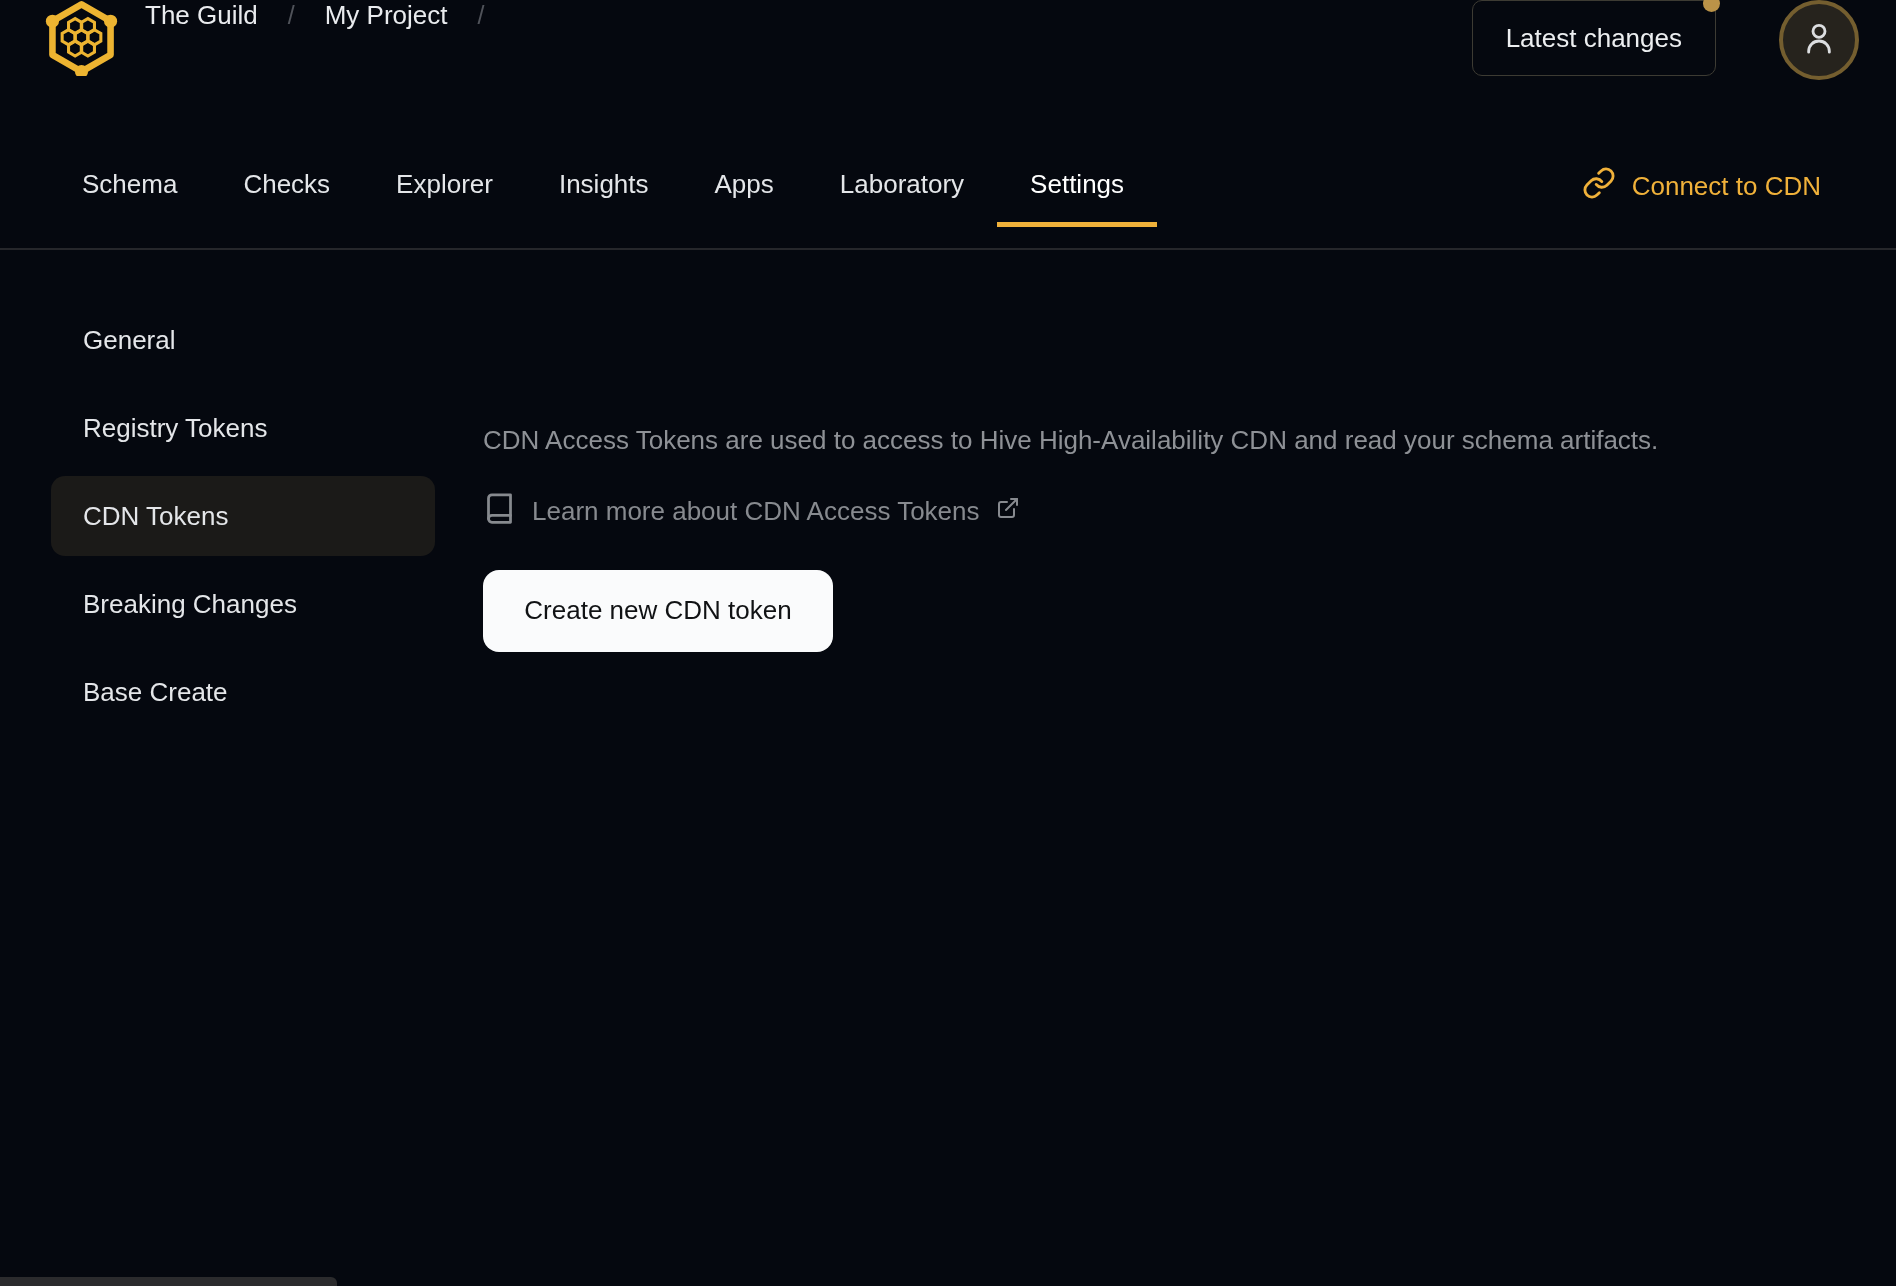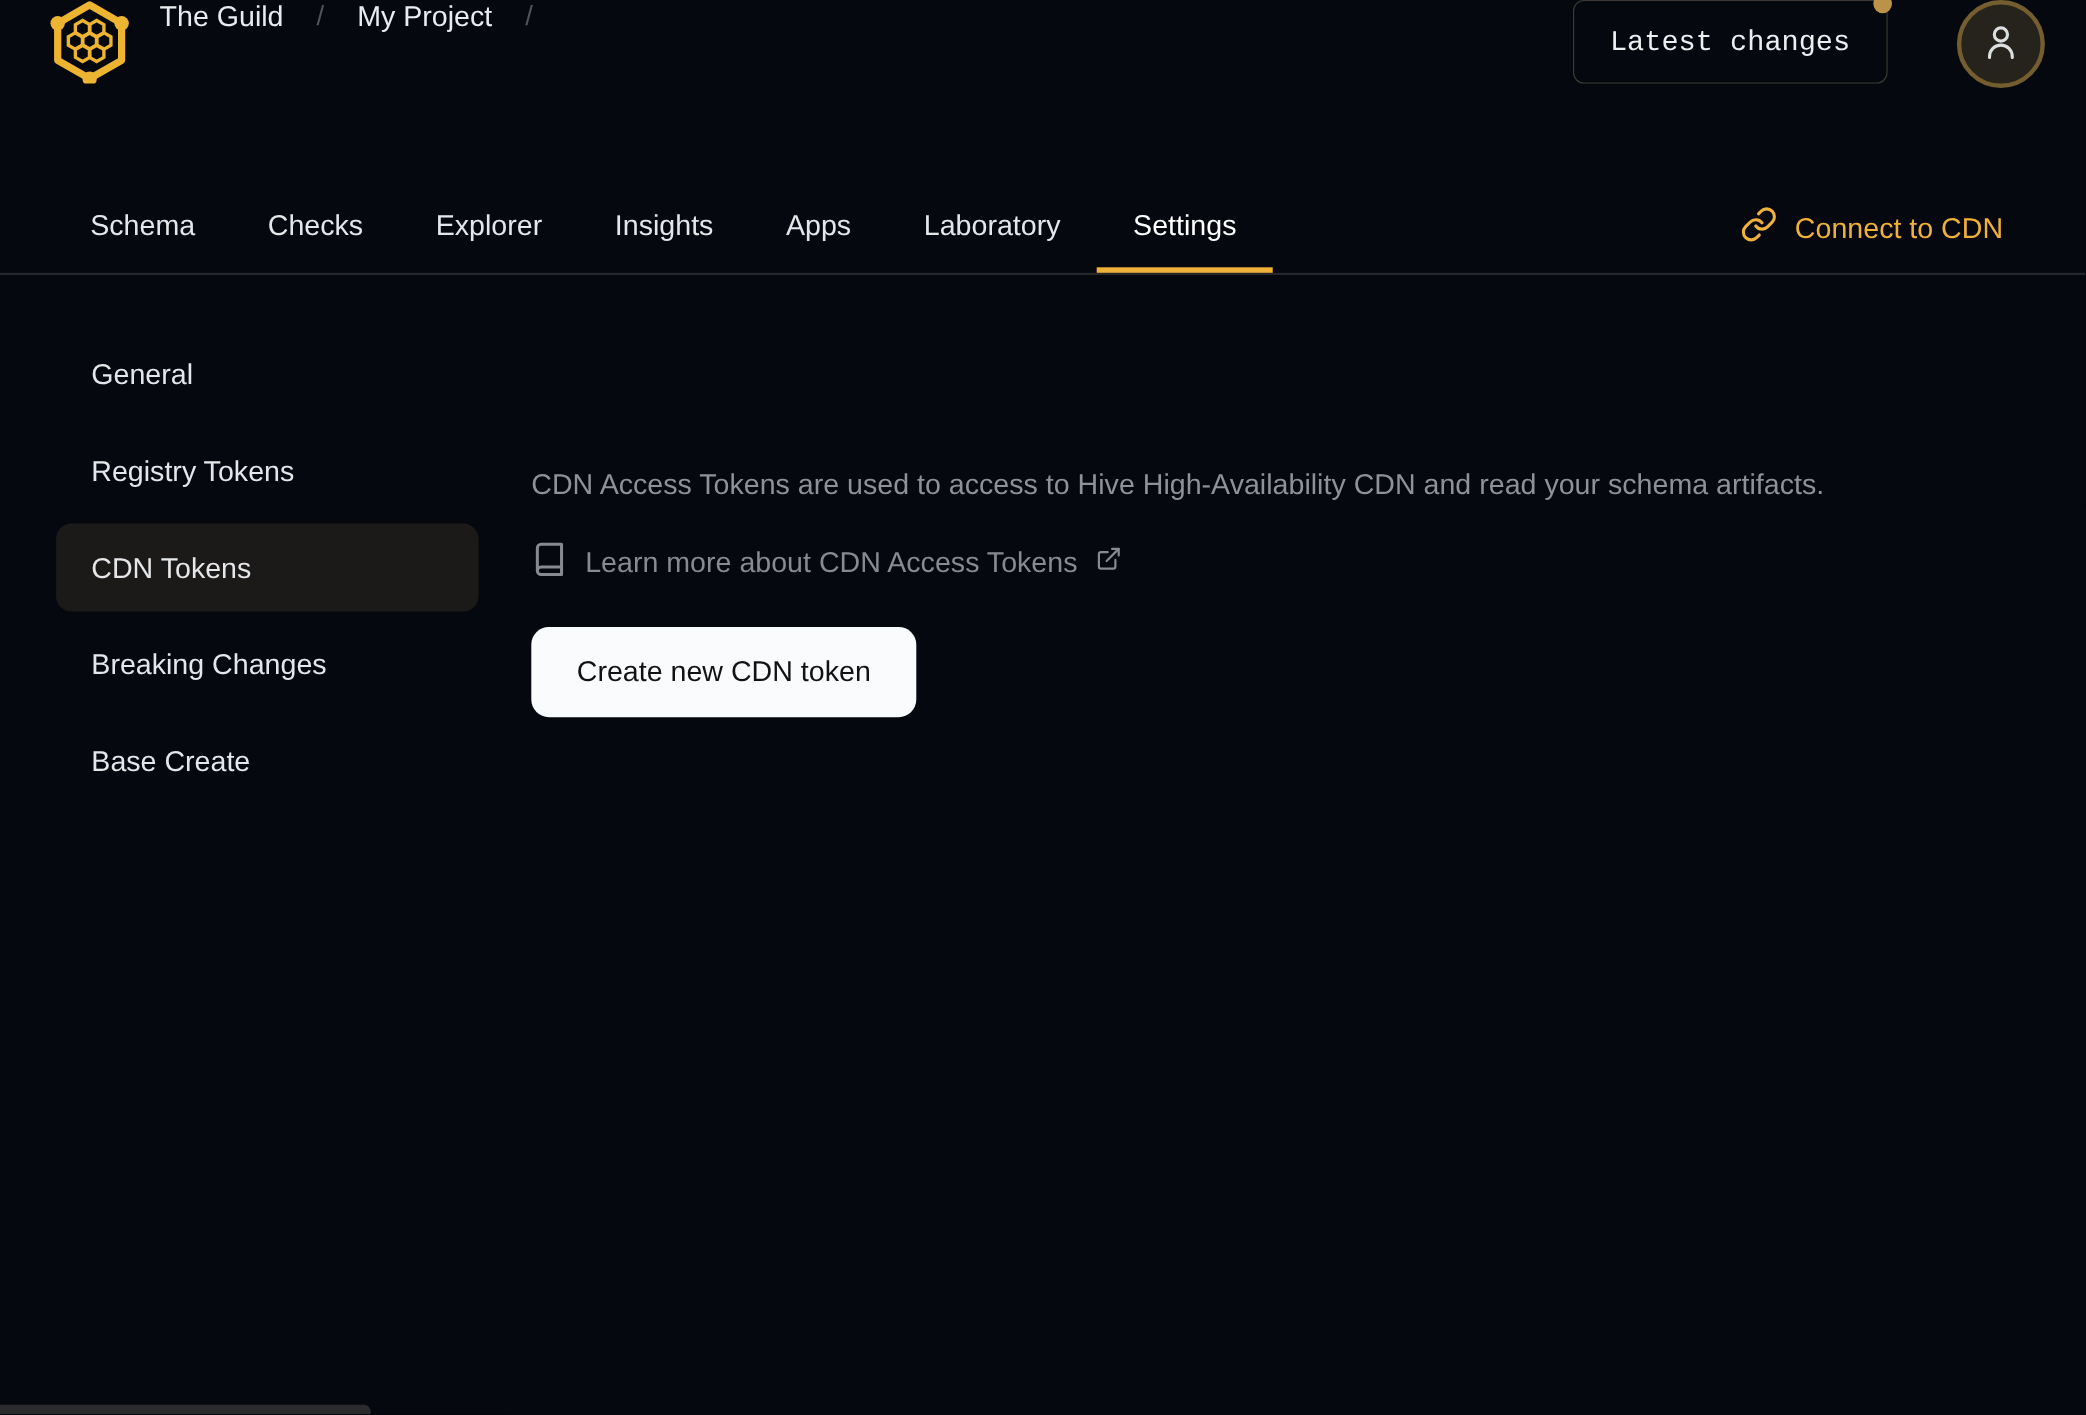--- a/index.html
+++ b/index.html
@@ -14,28 +14,28 @@
   .crumbs { display:flex; align-items:center; gap:30px; margin-left:27px; font-size:26px; color:#e9ebee; }
   .crumb { cursor:pointer; }
   .crumb-sep { color:#50535a; font-size:25px; }
   .target-select { margin-left:30px; width:260px; height:76px; display:flex; align-items:center;
     justify-content:space-between; gap:14px; background:#17191e; border:1.5px solid #2e3138;
     border-radius:10px; padding:0 24px 0 28px; font-size:26px; color:#e9ebee; cursor:pointer; }
   .chevron svg { width:28px; height:28px; display:block; }
   .spacer { flex:1; }
   .latest-btn { position:relative; height:76px; padding:0 33px; border:1.5px solid #3d3b33;
     border-radius:10px; background:transparent; color:#eceef0; font-size:26px; cursor:pointer;
-    font-family:Liberation Mono, monospace; }
+    font-family:Liberation Sans, sans-serif; }
   .latest-dot { position:absolute; top:-6px; right:-5px; width:17px; height:17px; border-radius:50%; }
   .avatar { margin-left:63px; width:80px; height:80px; border-radius:50%; border:4px solid #745e2f;
     background:#26231d; display:flex; align-items:center; justify-content:center; cursor:pointer; flex-shrink:0; }
   .avatar svg { width:40px; height:40px; }
 
   
-  .tabs-bar { height:104px; display:flex; align-items:flex-end; padding:0 75px 0 49px;
+  .tabs-bar { height:104px; display:flex; padding:0 75px 0 49px;
     border-bottom:2px solid #26272b; }
   .tabs { display:flex; height:81px; }
   .tab { padding:0 33px; display:flex; align-items:center; font-size:26px; color:#e4e6e9;
     border-bottom:5px solid transparent; cursor:pointer; white-space:nowrap; }
   .tab.active { color:#ffffff; border-bottom-color:#f0b13a; }
   .connect { margin-left:auto; height:81px; display:flex; align-items:center; gap:16px;
     color:#f0b13a; font-size:26px; cursor:pointer; white-space:nowrap; }
   .connect svg { width:34px; height:34px; }
 
   

